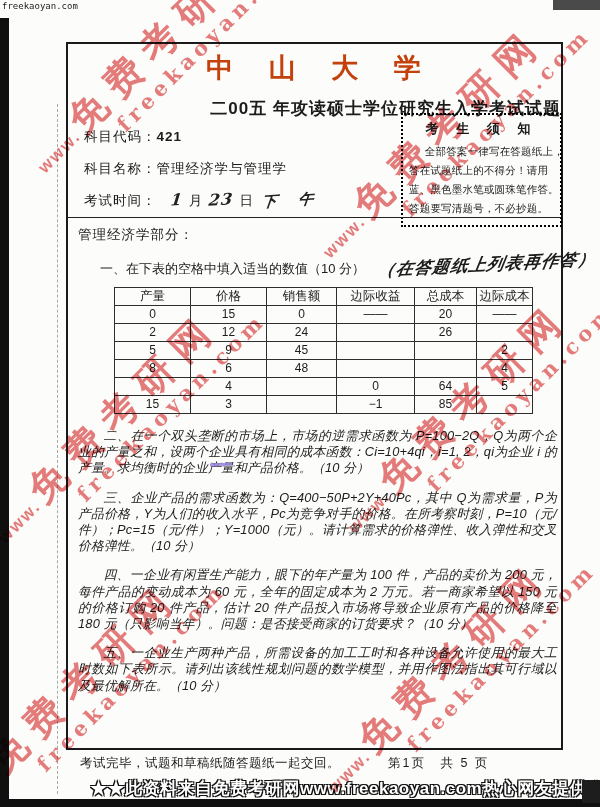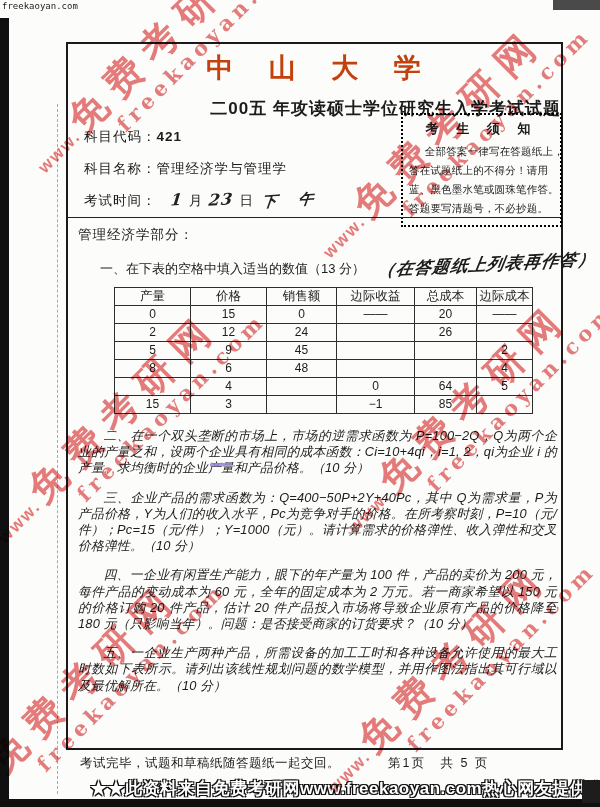--- a/index.html
+++ b/index.html
@@ -110,21 +110,21 @@
       <div class="notice-line">蓝、黑色墨水笔或圆珠笔作答。</div>
       <div class="notice-line">答题要写清题号，不必抄题。</div>
     </div>
 
     <div class="header-rule"></div>
 
     <div class="content">
       <div class="section-title">管理经济学部分：</div>
 
       <div class="q1-row">
-        <span>一、在下表的空格中填入适当的数值（13 分）</span><span class="q1-note">（在答题纸上列表再作答）</span>
+        <span>一、在下表的空格中填入适当的数值（10 分）</span><span class="q1-note">（在答题纸上列表再作答）</span>
       </div>
 
       <table class="grid">
         <tbody>
             <tr>
           <th style="width:76px">产量</th>
           <th style="width:76px">价格</th>
           <th style="width:70px">销售额</th>
           <th style="width:78px">边际收益</th>
           <th style="width:62px">总成本</th>

